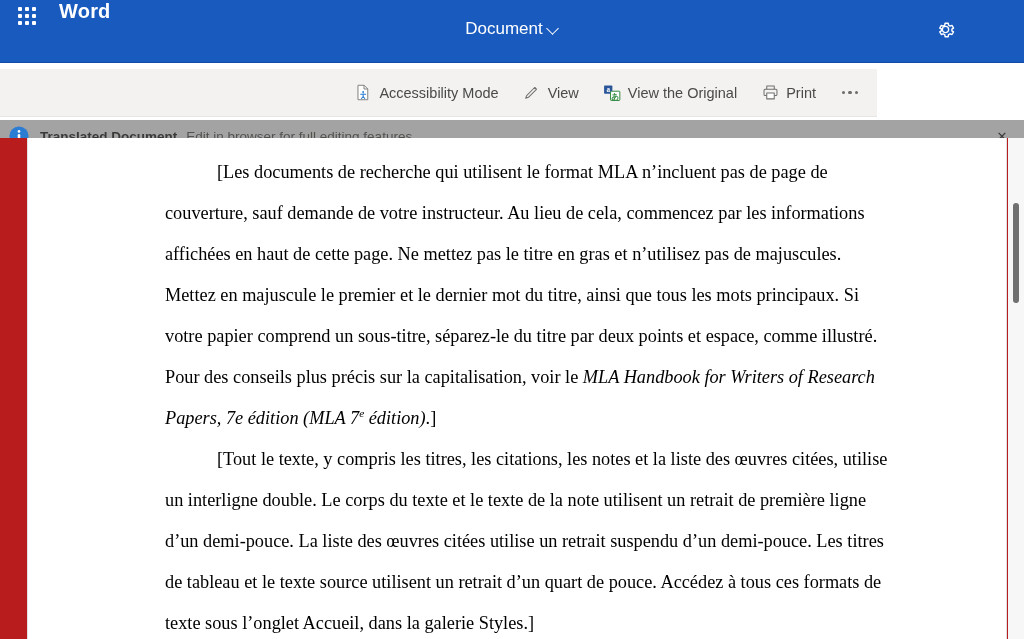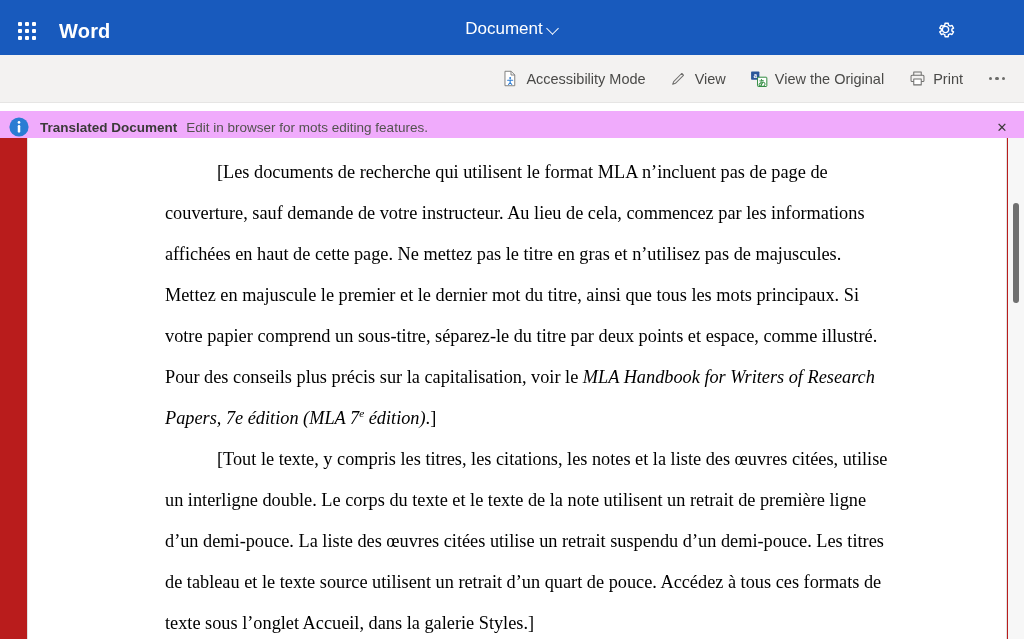--- a/index.html
+++ b/index.html
@@ -10,21 +10,21 @@
     background: #ffffff;
     font-family: "Liberation Sans", sans-serif;
   }
 
   #app { position: relative; width: 1024px; height: 639px; overflow: hidden; }
 
   
   .appbar {
     position: absolute; top: 0; left: 0; width: 1024px; height: 63px;
     background: #185abd;
-    display: flex; align-items: center;
+    display: flex; 
     border-bottom: 1px solid #0f4ca8;
   }
   .waffle {
     width: 32px; height: 32px; margin-left: 11px;
     display: grid; grid-template-columns: repeat(3, 1fr); grid-template-rows: repeat(3, 1fr);
     gap: 3px; padding: 7px; cursor: pointer;
   }
   .waffle i { display: block; width: 4px; height: 4px; border-radius: 1px; background: #ffffff; }
   .brand {
     margin-left: 16px; color: #ffffff;
@@ -50,43 +50,43 @@
     transform: rotate(45deg);
   }
   .gear-btn {
     position: absolute; right: 62px; top: 12px;
     width: 34px; height: 34px; display: flex; align-items: center; justify-content: center;
     cursor: pointer; border-radius: 2px;
   }
 
   
   .cmdbar {
-    position: absolute; top: 55px; left: 0; width: 1024px; height: 48px;
+    position: absolute; top: 69px; left: 0; width: 877px; height: 48px;
     background: #f3f2f1;
     display: flex; align-items: center; justify-content: flex-end;
     padding-right: 10px;
     border-bottom: 1px solid #e6e5e4;
   }
   .cmd {
     display: flex; align-items: center; gap: 7px;
     height: 32px; padding: 0 9px; margin-left: 6px;
     color: #4a4a48; font-size: 14.5px; white-space: nowrap;
     cursor: pointer; border-radius: 2px;
   }
   .cmd .ico { display: flex; align-items: center; justify-content: center; width: 18px; height: 18px; }
   .ellipsis {
     display: flex; align-items: center; justify-content: center; gap: 3px;
     width: 34px; height: 32px; margin-left: 8px; cursor: pointer; border-radius: 2px;
   }
   .ellipsis i { width: 3.5px; height: 3.5px; border-radius: 50%; background: #6b6b69; display: block; }
 
   
   .msgbar {
-    position: absolute; top: 111px; left: 0; width: 1024px; height: 33px;
-    background: #f0abfc;
+    position: absolute; top: 120px; left: 0; width: 1024px; height: 33px;
+    background: #a3a3a3;
     display: flex; align-items: center;
     border-bottom: 1px solid #e8e2b4;
     font-size: 13.5px;
   }
   .msg-info-icon { margin-left: 8px; width: 22px; height: 22px; display: block; }
   .msg-strong { margin-left: 10px; color: #3b3a39; font-weight: bold; font-size: 13.5px; }
   .msg-text { margin-left: 9px; color: #53524f; font-size: 13.5px; }
   .msg-close {
     position: absolute; right: 10px; top: 50%; transform: translateY(-50%);
     width: 24px; height: 24px; display: flex; align-items: center; justify-content: center;
@@ -219,21 +219,21 @@
 
   <div class="msgbar">
     <span class="msg-info-icon">
       <svg width="22" height="22" viewBox="0 0 22 22">
         <circle cx="11" cy="11" r="9.6" fill="#2b7cd3"></circle>
         <circle cx="11" cy="6.4" r="1.35" fill="#ffffff"></circle>
         <rect x="9.75" y="9" width="2.5" height="7.6" rx="1.2" fill="#ffffff"></rect>
       </svg>
     </span>
     <span class="msg-strong">Translated Document</span>
-    <span class="msg-text">Edit in browser for mots editing features.</span>
+    <span class="msg-text">Edit in browser for full editing features.</span>
     <span class="msg-close">✕</span>
   </div>
 
   <div class="canvas">
     <div class="page">
       <div class="page-inner">
 
         <p class="para" id="para-0"><span>[Les documents de recherche qui utilisent le format MLA n’incluent pas de page de couverture, sauf demande de votre instructeur. Au lieu de cela, commencez par les informations affichées en haut de cette page.  Ne mettez pas le titre en gras et n’utilisez pas de majuscules. Mettez en majuscule le premier et le dernier mot du titre, ainsi que tous les mots principaux. Si votre papier comprend un sous-titre, séparez-le du titre par deux points et espace, comme illustré. Pour des conseils plus précis sur la capitalisation, voir le </span><span class="it">MLA Handbook for Writers of Research Papers, 7e édition (MLA 7</span><span class="it sup">e</span><span class="it"> édition)</span><span>.]</span></p>
 
         <p class="para" id="para-1"><span>[Tout le texte, y compris les titres, les citations, les notes et la liste des œuvres citées, utilise un interligne double. Le corps du texte et le texte de la note utilisent un retrait de première ligne d’un demi-pouce. La liste des œuvres citées utilise un retrait suspendu d’un demi-pouce. Les titres de tableau et le texte source utilisent un retrait d’un quart de pouce. Accédez à tous ces formats de texte sous l’onglet Accueil, dans la galerie Styles.]</span></p>

